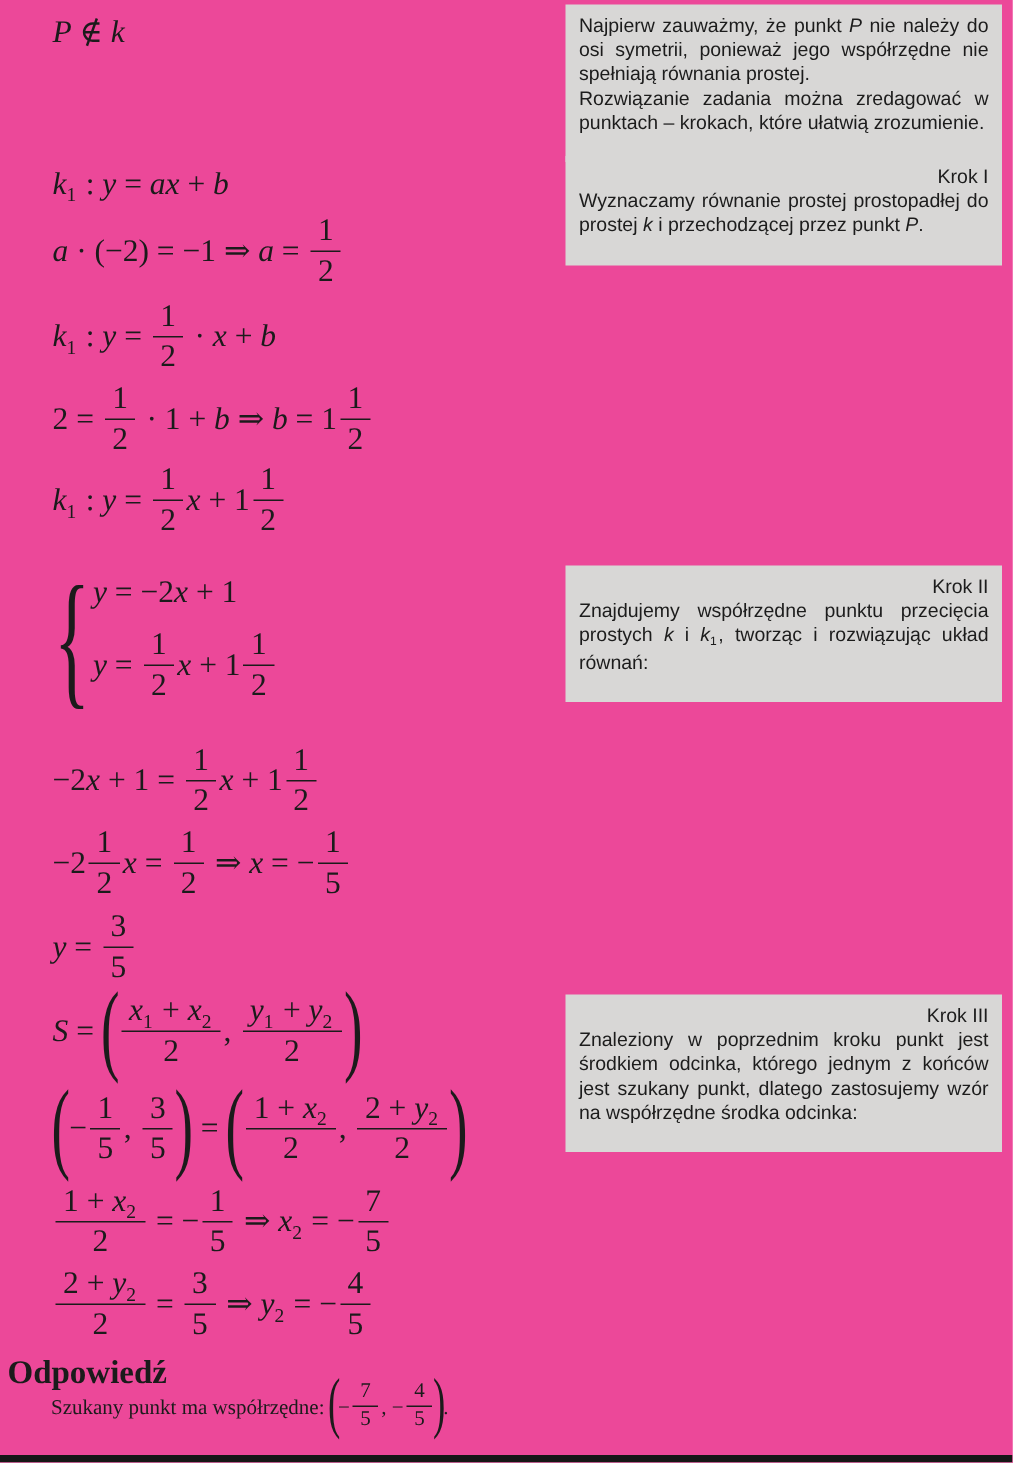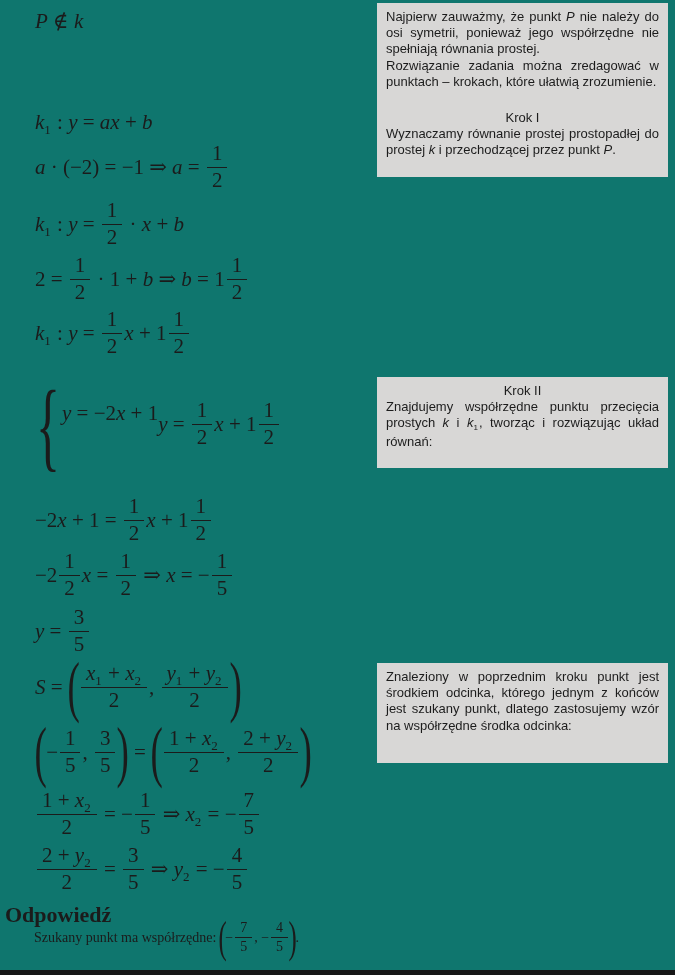--- a/index.html
+++ b/index.html
@@ -1,38 +1,38 @@
 <!DOCTYPE html>
 <html><head>
 <meta charset="utf-8">
 <style>
   html,body{margin:0;padding:0;}
-  .page{position:relative;width:675px;height:975px;background:#0f766e;overflow:hidden;
+  .page{position:relative;width:675px;height:975px;background:#ec4899;overflow:hidden;
         font-family:"Liberation Serif","DejaVu Serif",serif;color:#1b1b1b;}
   
   .eq{position:absolute;font:21px/1.2 "Liberation Serif","DejaVu Serif",serif;
       color:#1b1b1b;white-space:pre;}
   .it{font-style:italic;}
   .sb{font-size:62%;font-style:normal;position:relative;top:0.38em;margin-right:1px;}
   .frac{display:inline-block;vertical-align:middle;text-align:center;margin:0 2px;position:relative;top:-2px;}
   .frac .num{display:block;border-bottom:1.4px solid #1b1b1b;padding:0 5px 1px;line-height:1.12;}
   .frac .den{display:block;padding:1px 5px 0;line-height:1.12;}
   .bigp{display:inline-block;vertical-align:middle;font-size:245%;line-height:0.86;
         transform:scale(0.72,1.32);margin:0 -3px;position:relative;top:-2px;}
   
   .system{position:absolute;display:flex;align-items:center;}
   .brace{font-size:100px;line-height:0;display:inline-block;transform:scaleX(0.5);
          margin:0 -10px 0 -14px;color:#1b1b1b;}
-  .sys-col{display:flex;flex-direction:row;}
+  .sys-col{display:flex;flex-direction:column;gap:13px;}
   .sys-col .eq{position:static;}
   
   .box{position:absolute;left:377px;width:291px;background:#d8d7d6;box-sizing:border-box;
        padding:6px 9px 18px;font:13px/16.2px "Liberation Sans","DejaVu Sans",sans-serif;color:#1c1c1c;}
   .box p{margin:0;text-align:justify;white-space:normal;}
-  .box .box-title{margin:0;text-align:center;}
+  .box .box-title{margin:0;text-align:right;}
   
   .answer-heading{position:absolute;left:5px;top:903px;font:bold 22px/1.1 "Liberation Serif","DejaVu Serif",serif;text-align:right;}
   .answer{font-size:14px;}
   .bottom-bar{position:absolute;left:0;top:970px;width:675px;height:5px;background:#161616;}
 </style>
 </head>
 <body>
 
 <div class="page">
 
@@ -68,20 +68,21 @@
     <p class="box-title">Krok I</p>
     <p><span class="r">Wyznaczamy równanie prostej prostopadłej do prostej </span><span class="it">k</span><span class="r"> i przechodzącej przez punkt </span><span class="it">P</span><span class="r">.</span></p>
   </div>
 
   <div class="box" style="top:377px;min-height:75px">
     <p class="box-title">Krok II</p>
     <p><span class="r">Znajdujemy współrzędne punktu przecięcia prostych </span><span class="it">k</span><span class="r"> i </span><span class="it">k</span><span class="sb">1</span><span class="r">, tworząc i rozwiązując układ równań:</span></p>
   </div>
 
   <div class="box" style="top:663px;min-height:100px">
+    <p class="box-title">Krok III</p>
     <p><span class="r">Znaleziony w poprzednim kroku punkt jest środkiem odcinka, którego jednym z końców jest szukany punkt, dlatego zastosujemy wzór na współrzędne środka odcinka:</span></p>
   </div>
 
   <div class="answer-heading">Odpowiedź</div>
   <div class="eq answer" style="left:34px;top:922px"><span class="r">Szukany punkt ma współrzędne: </span><span class="bigp">(</span><span class="r">−</span><span class="frac"><span class="num">7</span><span class="den">5</span></span><span class="r">, −</span><span class="frac"><span class="num">4</span><span class="den">5</span></span><span class="bigp">)</span><span class="r">.</span></div>
 
   <div class="bottom-bar"></div>
 </div>
 
 </body></html>

